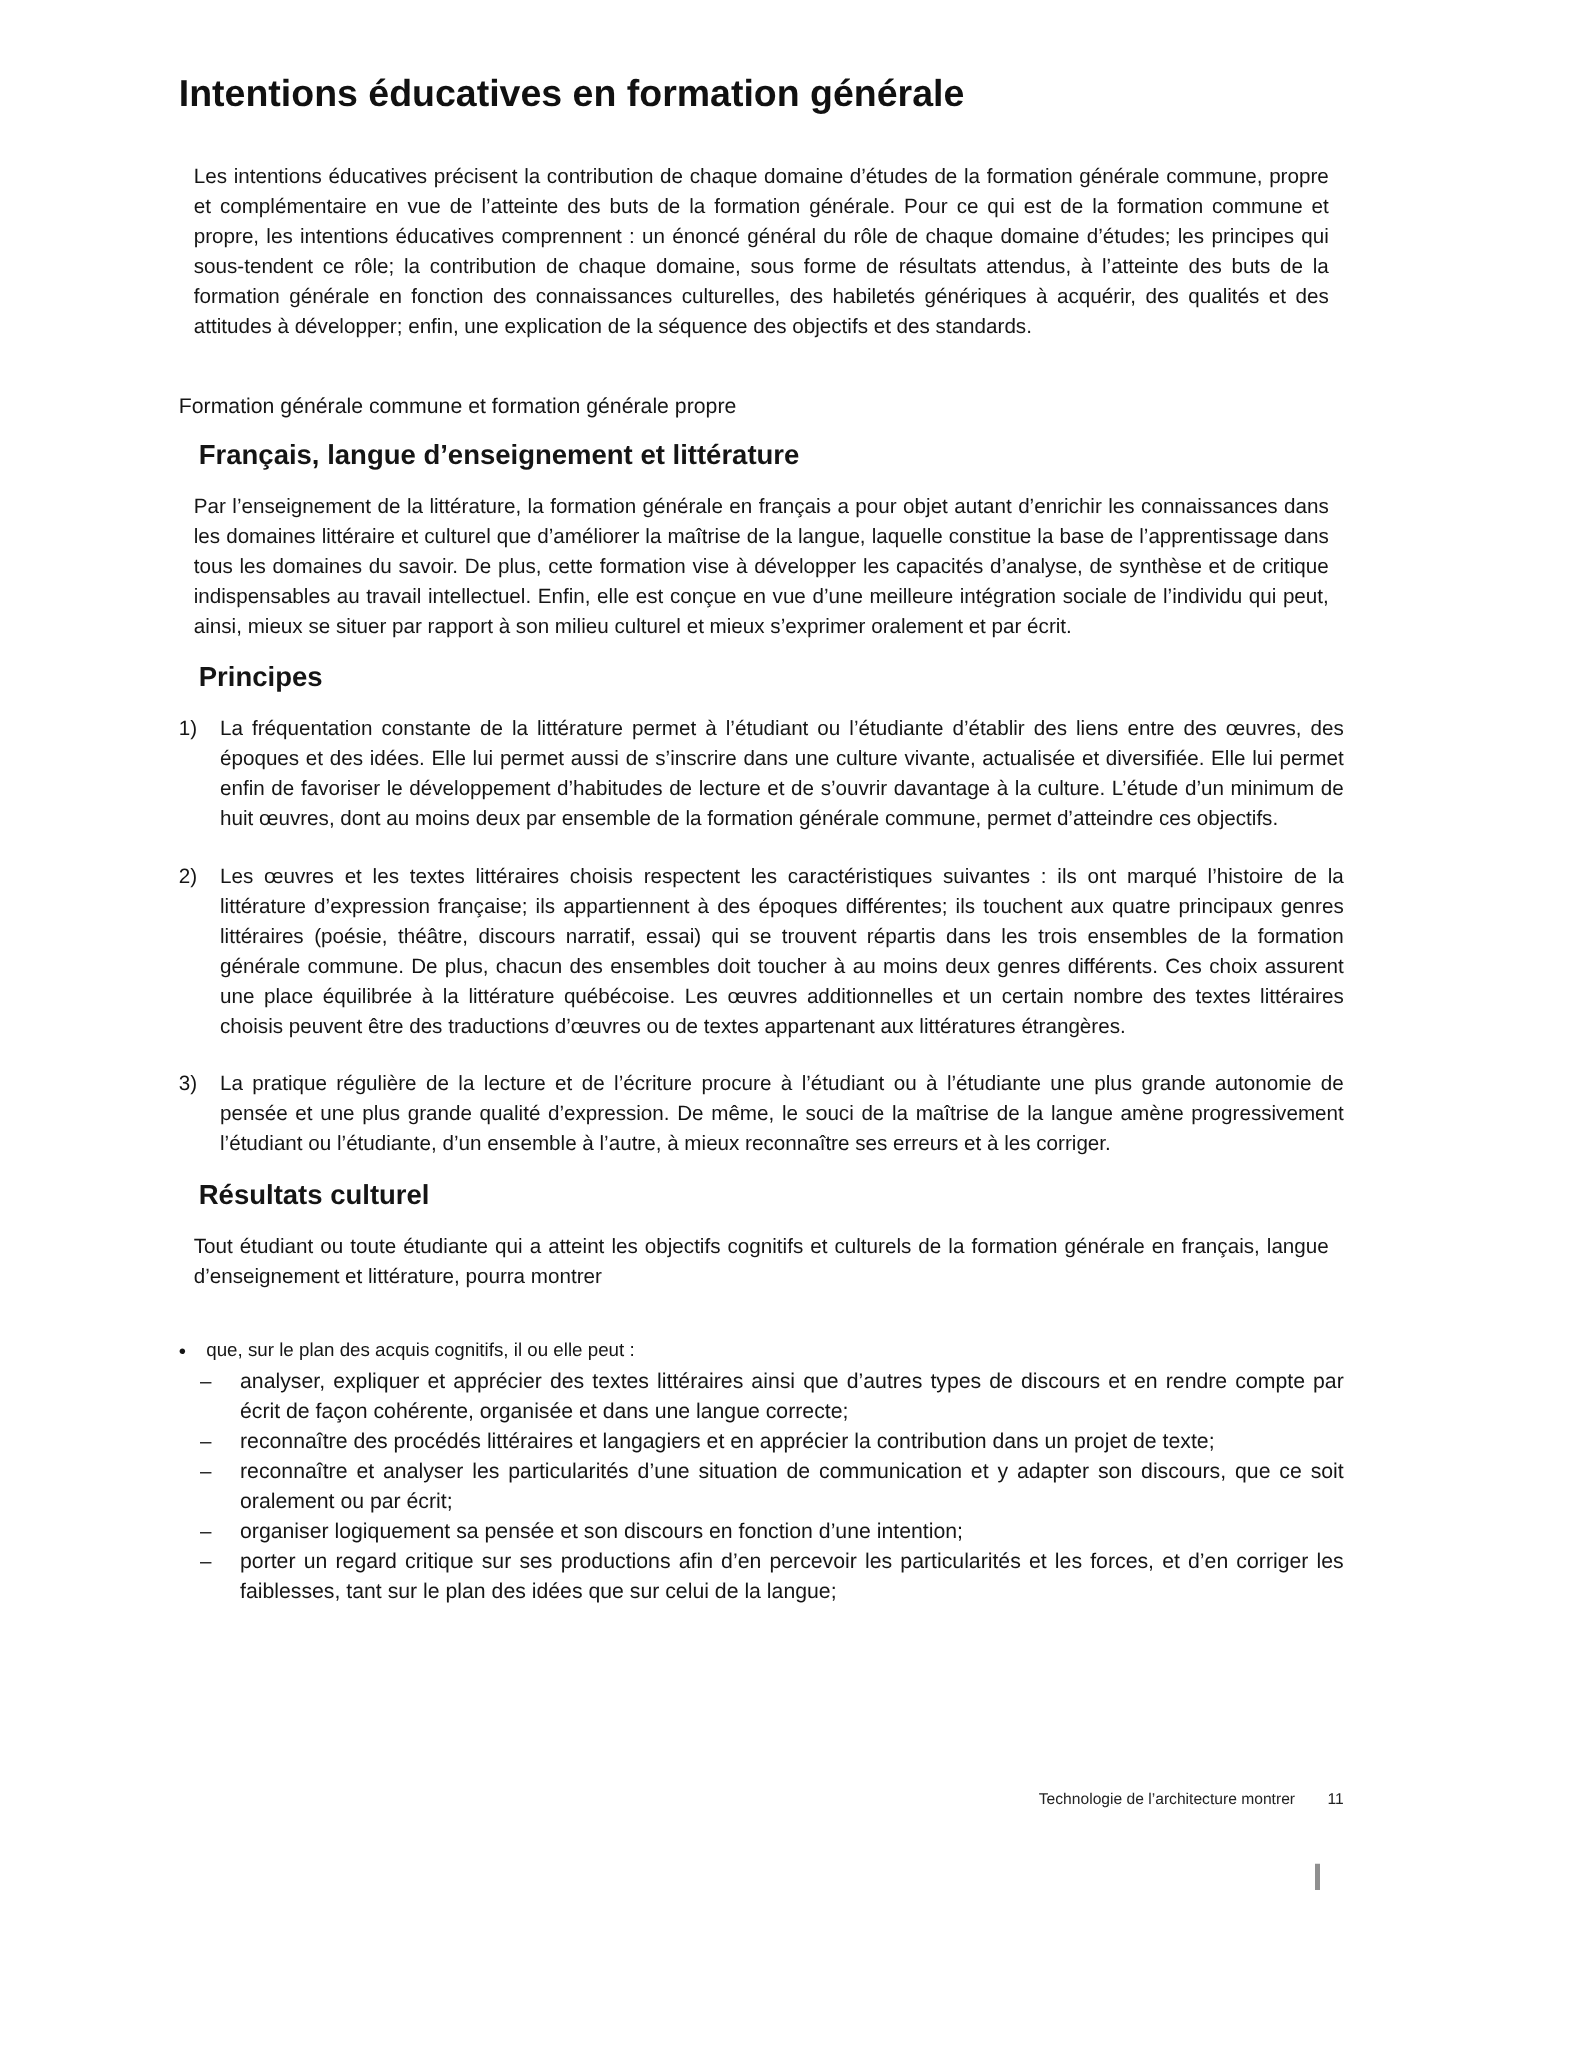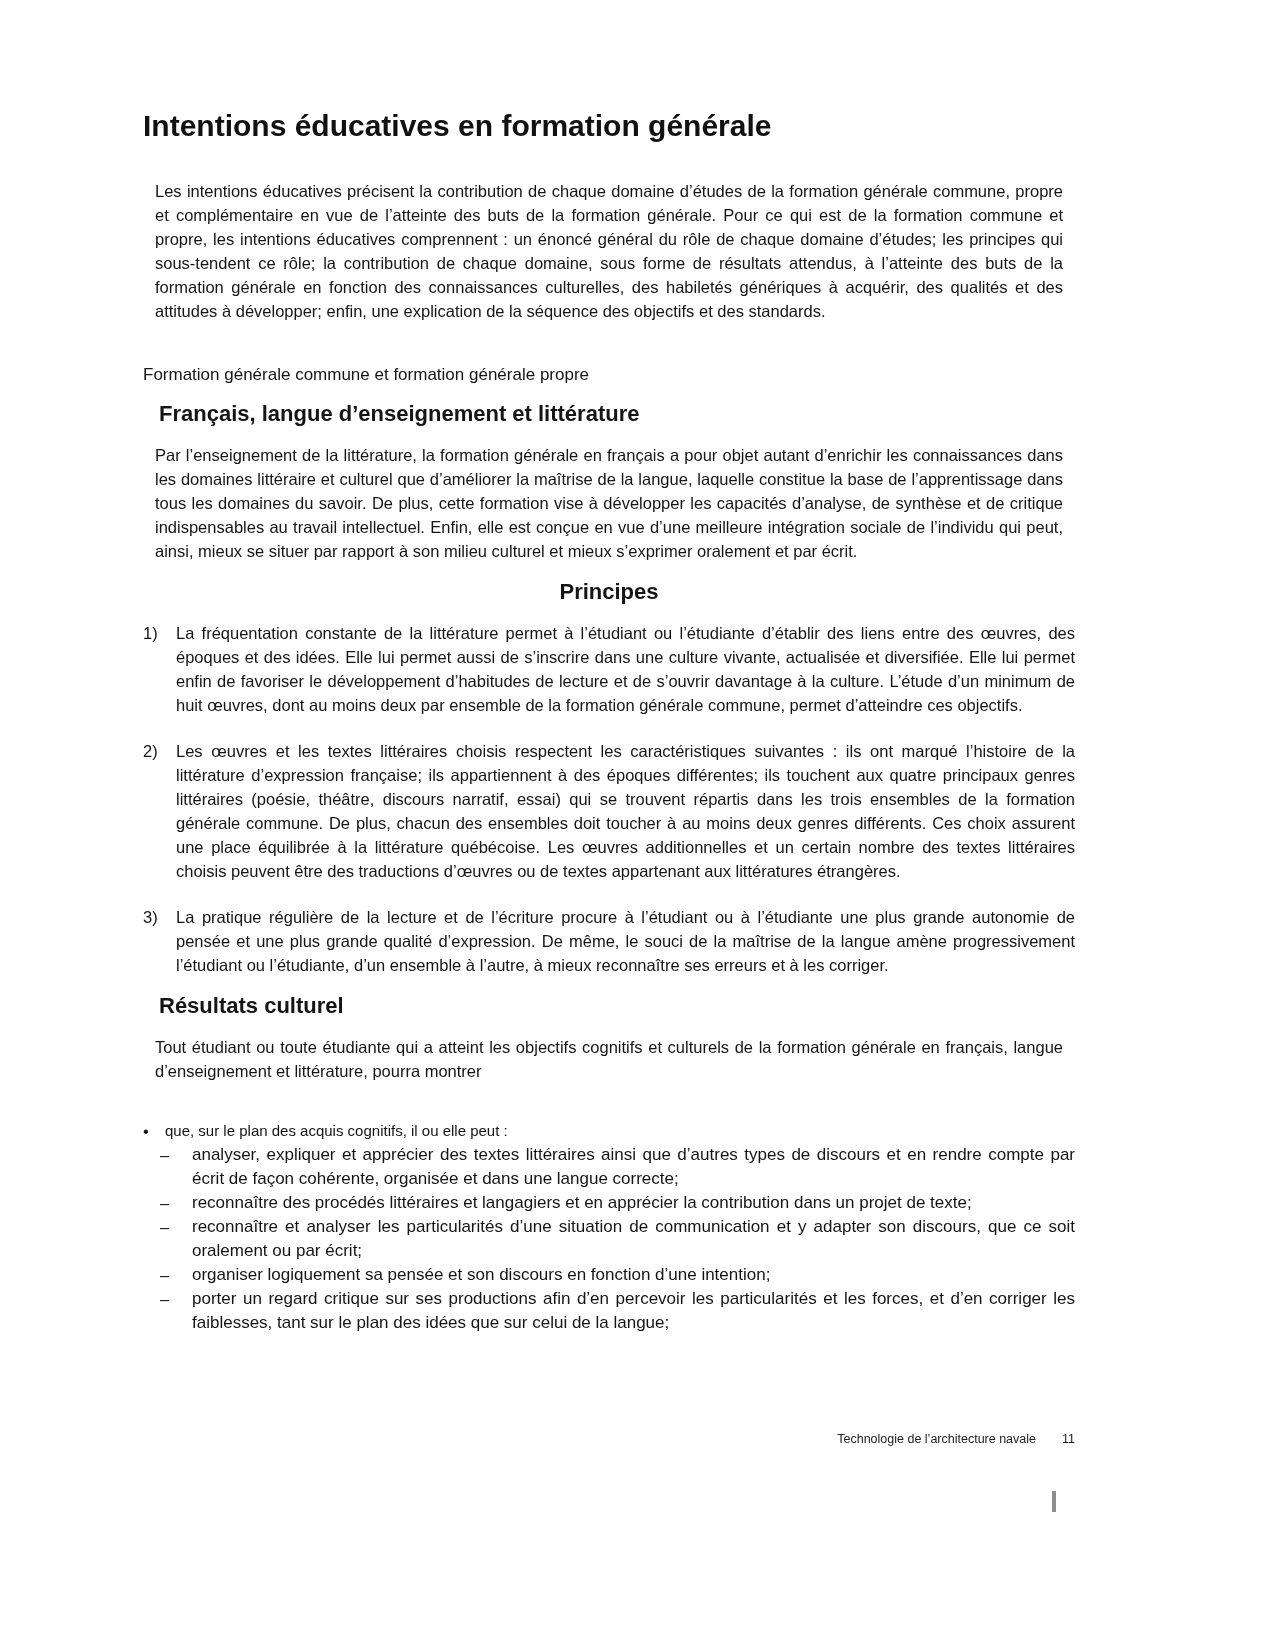--- a/index.html
+++ b/index.html
@@ -11,21 +11,21 @@
     width: 1275px;
     height: 1650px;
     position: relative;
     font-family: "Liberation Sans", sans-serif;
     color: #151515;
     overflow: hidden;
   }
   .page {
     position: absolute;
     top: 0; left: 0; right: 0; bottom: 0;
-    padding: 109px 200px 0 143px;
+    padding: 59px 200px 0 143px;
     box-sizing: border-box;
   }
   h1.doc-title {
     font-size: 30px;
     font-weight: bold;
     margin: 0 0 36px 0;
     color: #111;
   }
   p.body-par {
     font-size: 16.5px;
@@ -37,21 +37,21 @@
     font-size: 17px;
     font-weight: normal;
     margin: 42px 0 0 0;
   }
   h3.sub-heading {
     font-size: 22px;
     font-weight: bold;
     margin: 16px;
   }
   .mt-heading-french { margin-top: 46px; margin-bottom: 13px; }
-  .mt-heading-principles { margin-top: 42px; margin-bottom: 12px; text-align: center; }
+  .mt-heading-principles { margin-top: 42px; margin-bottom: 12px; }
   .mt-heading-results { margin-top: 22px; margin-bottom: 13px; }
   .num-row {
     display: flex;
     margin-top: 22px;
   }
   .num-row.first { margin-top: 0; }
   .num-marker {
     width: 33px;
     flex-shrink: 0;
     font-size: 16.5px;
@@ -181,17 +181,17 @@
   </div>
 
   <div class="dash-row">
     <span class="dash-marker">–</span>
     <p class="dash-text">porter un regard critique sur ses productions afin d’en percevoir les particularités et les forces, et d’en corriger les faiblesses, tant sur le plan des idées que sur celui de la langue;</p>
   </div>
 
 </div>
 
 <div class="footer">
-  <span>Technologie de l’architecture navale</span>
+  <span>Technologie de l’architecture montrer</span>
   <span class="page-num">11</span>
 </div>
 
 <div class="cursor-mark"></div>
 
 </body></html>

